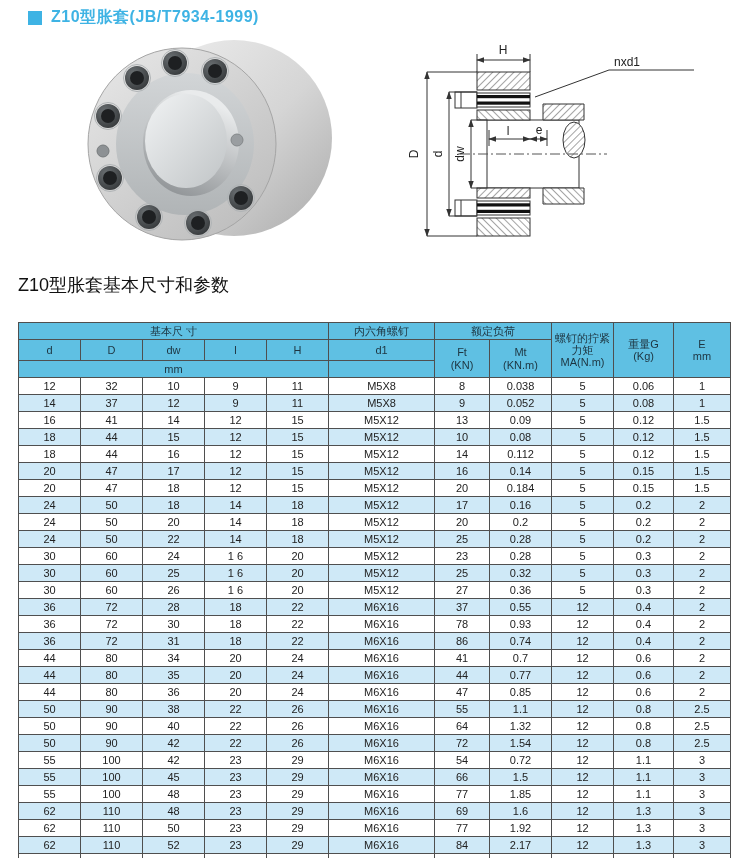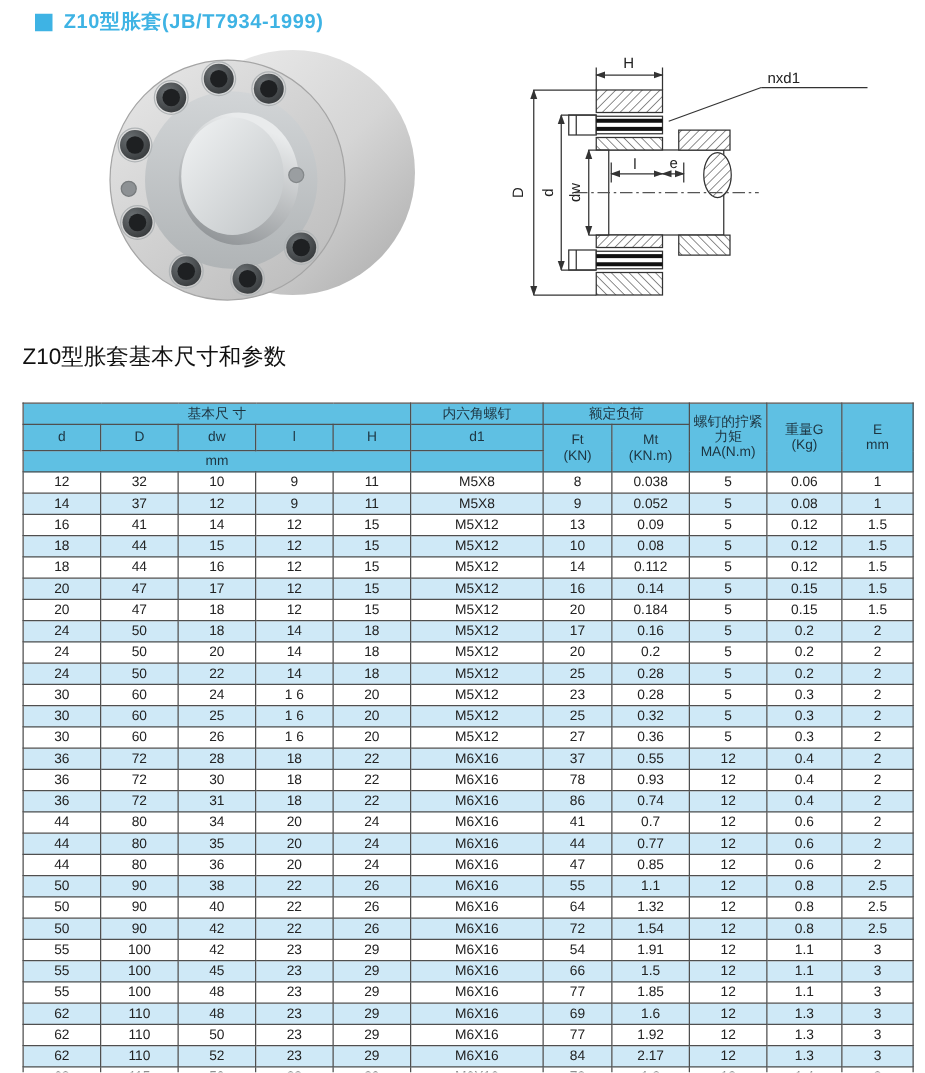--- a/index.html
+++ b/index.html
@@ -541,21 +541,21 @@
           <td>2.5</td>
         </tr>
         <tr>
           <td>55</td>
           <td>100</td>
           <td>42</td>
           <td>23</td>
           <td>29</td>
           <td>M6X16</td>
           <td>54</td>
-          <td>1.91</td>
+          <td>0.72</td>
           <td>12</td>
           <td>1.1</td>
           <td>3</td>
         </tr>
         <tr>
           <td>55</td>
           <td>100</td>
           <td>45</td>
           <td>23</td>
           <td>29</td>

